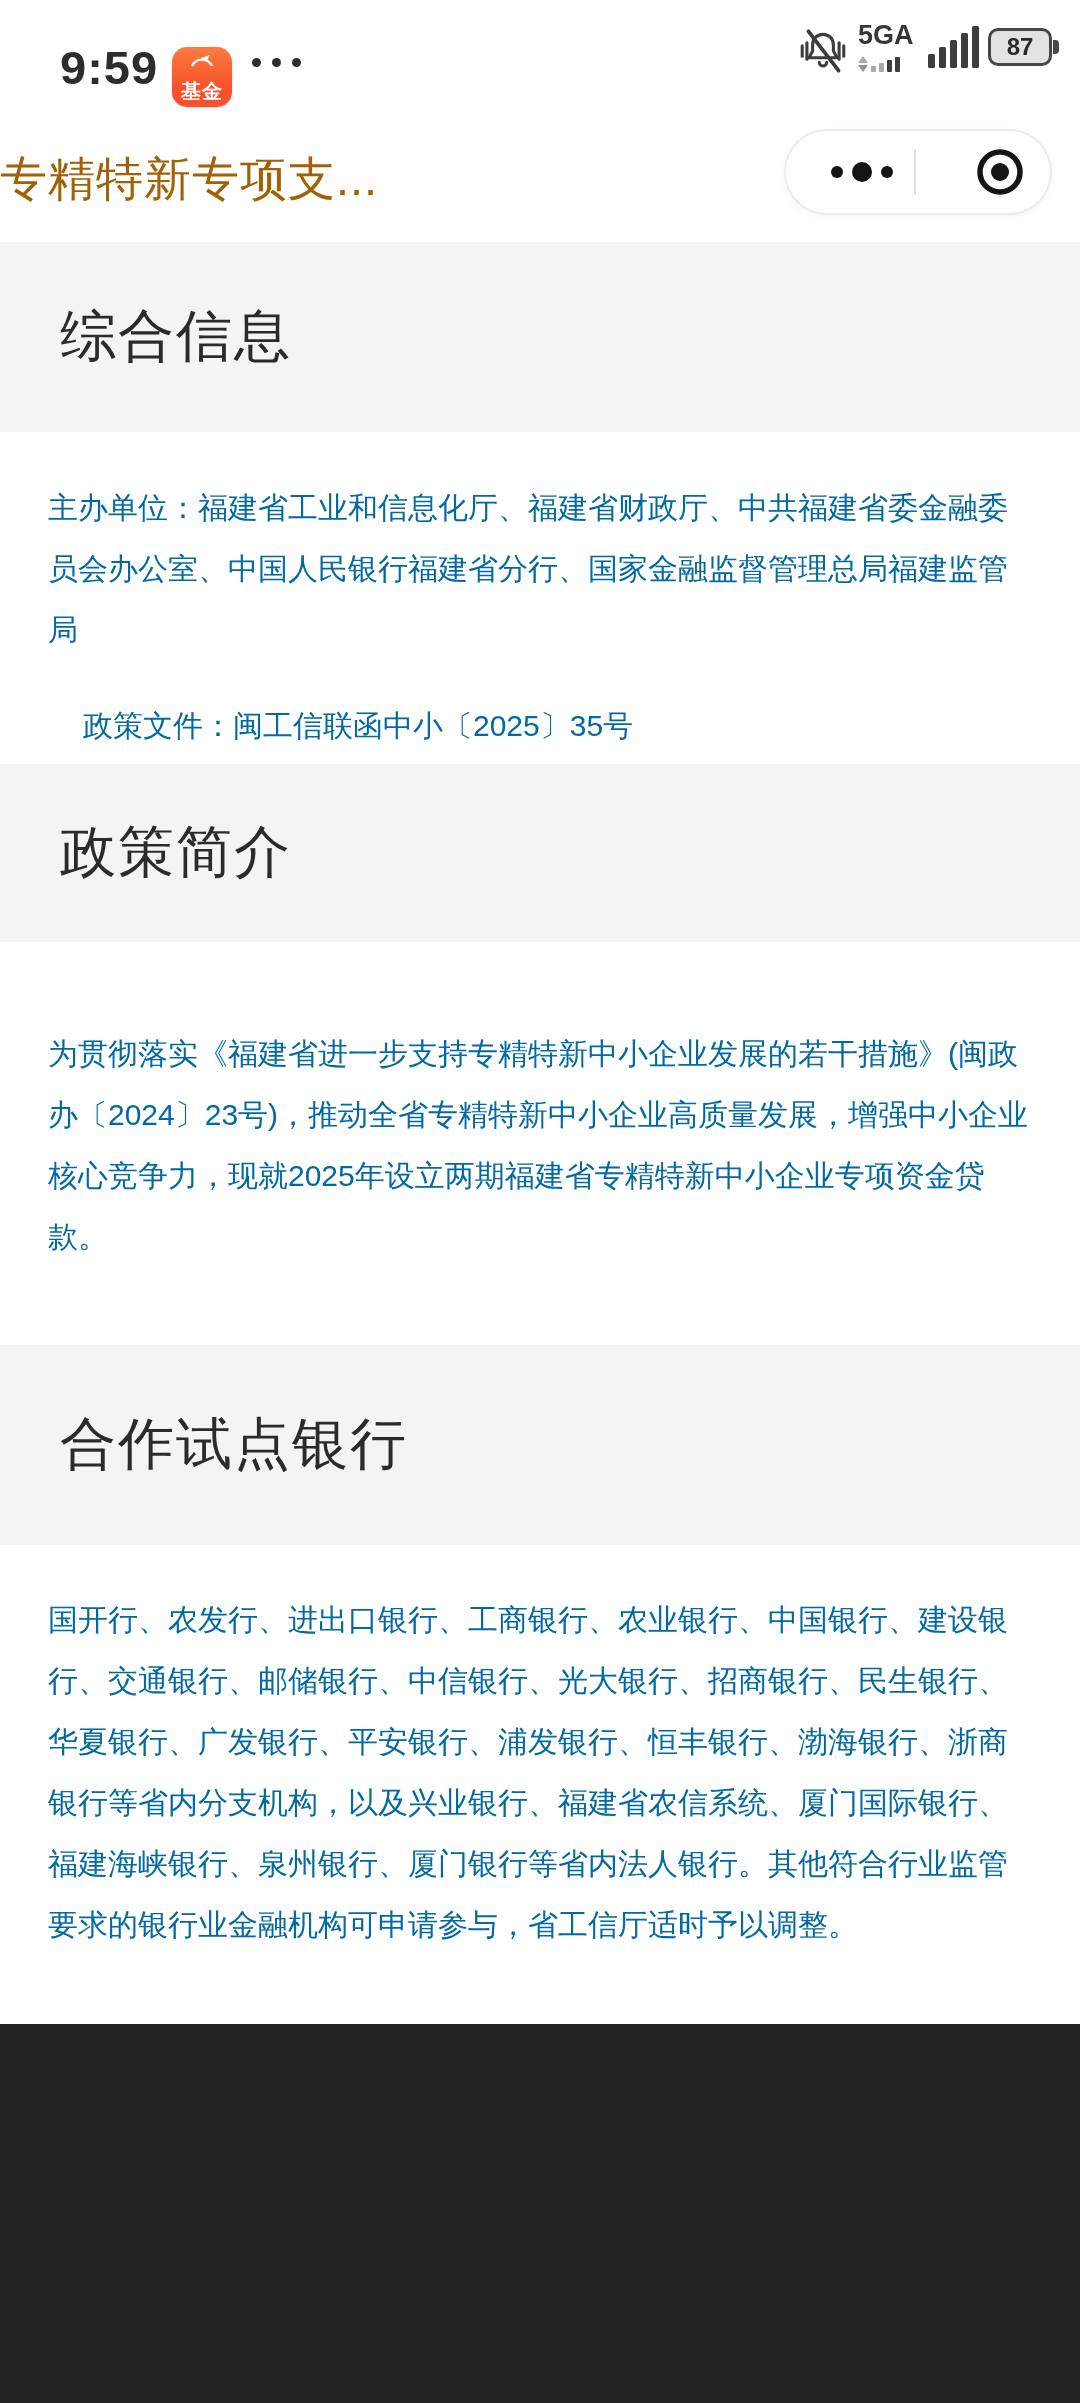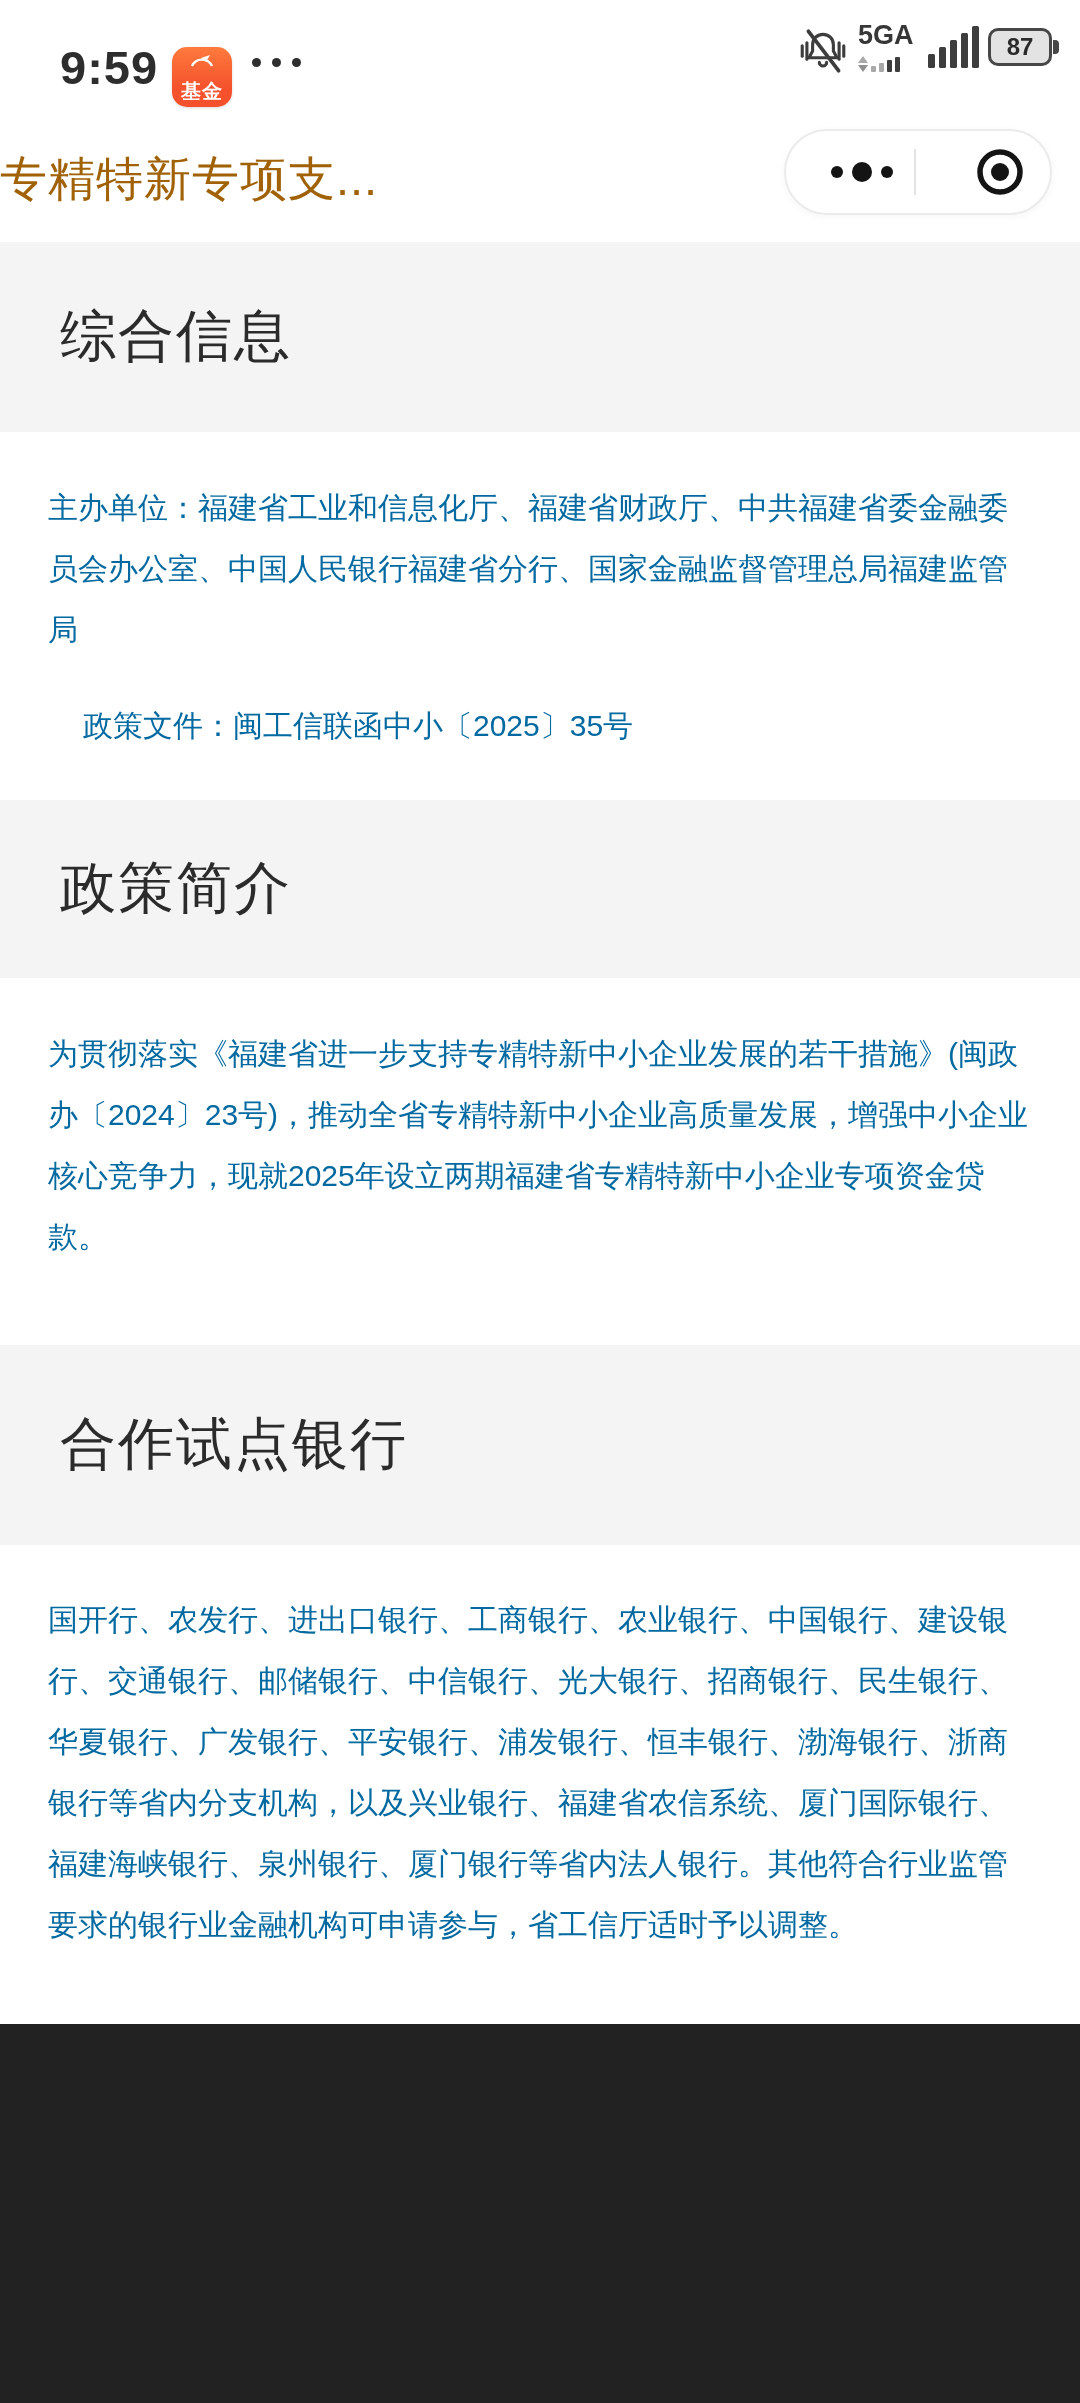--- a/index.html
+++ b/index.html
@@ -44,21 +44,21 @@
   .capsule-more { position:absolute; left:26px; top:0; height:100%; width:100px; display:flex; align-items:center; justify-content:center; gap:9px; }
   .capsule-more .d1,.capsule-more .d3 { width:12px; height:12px; border-radius:50%; background:#141414; }
   .capsule-more .d2 { width:20px; height:20px; border-radius:50%; background:#141414; }
   .capsule-divider { position:absolute; left:128px; top:18px; width:2px; height:46px; background:#e2e2e2; }
   .capsule-target { position:absolute; right:24px; top:50%; transform:translateY(-50%); }
   
   .band { position:absolute; left:0; width:1080px; background:#f4f4f5; display:flex; align-items:center;
     padding:0 60px; box-sizing:border-box; }
   .band-title { font-size:56px; font-weight:500; color:#2b2b2b; letter-spacing:2px; }
   .band-1 { top:242px; height:190px; }
-  .band-2 { top:800px; height:178px; }
+  .band-2 { top:764px; height:178px; }
   .band-3 { top:1345px; height:200px; }
   .band-4 { top:2098px; height:257px; align-items:flex-start; padding-top:76px; }
   .body-text { position:absolute; left:48px; width:984px; font-size:30px; line-height:61px; color:#0369a1; letter-spacing:0; }
   .body-text p { margin:0; }
   .body-text p + p { margin-top:35px;margin-left:35px; }
   .body-1 { top:477px; }
   .body-2 { top:1023px; }
   .body-3 { top:1589px; }
   
   .fab-home { position:absolute; left:923px; top:2068px; width:116px; height:116px; border-radius:50%;

